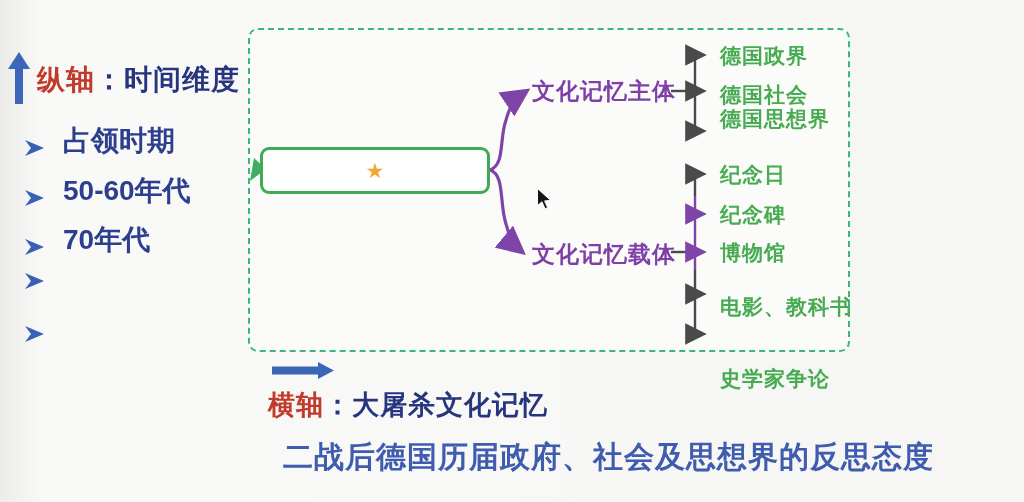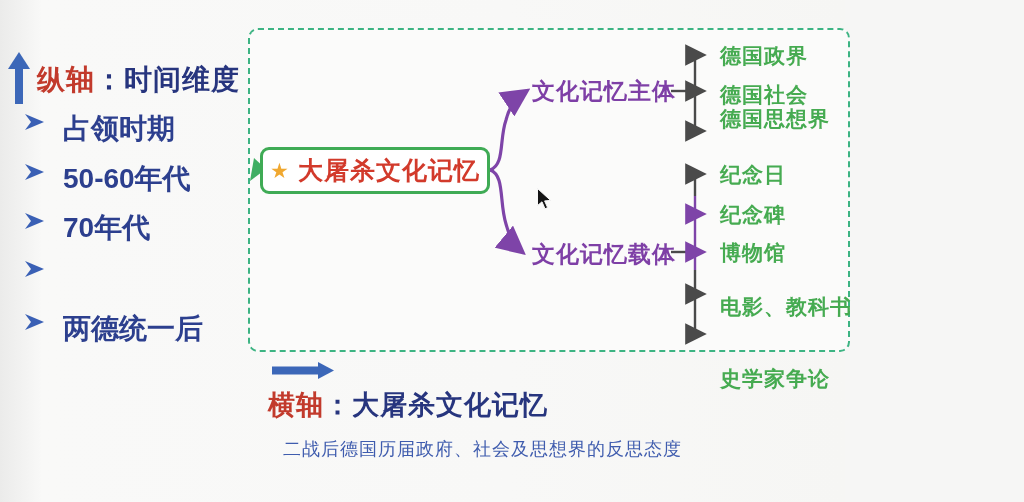--- a/index.html
+++ b/index.html
@@ -10,21 +10,21 @@
   }
   .canvas{
     position:relative;width:845px;height:502px;
     background:linear-gradient(90deg,#ebebea 0%,#f9f9f8 5%,#f8f8f7 60%,#f6f6f4 100%);
   }
   
   .axis-header{position:absolute;left:8px;top:52px;display:flex;align-items:center;gap:7px;}
   .axis-title{font-size:28px;font-weight:700;letter-spacing:1px;white-space:nowrap;}
   .red-txt{color:#c23a2c;}
   .navy-txt{color:#27357e;}
-  .era-row{position:absolute;left:22px;display:flex;align-items:flex-start;gap:17px;}
+  .era-row{position:absolute;left:22px;display:flex;align-items:flex-end;gap:17px;margin-top:12px;}
   .era-row .label{font-size:28px;font-weight:600;color:#2c3f8e;white-space:nowrap;}
   
   .mindmap{
     position:absolute;left:248px;top:28px;width:602px;height:324px;
     border:2px dashed #3db483;border-radius:10px;background:#fbfbfa;
     box-sizing:border-box;
   }
   .mm-svg{position:absolute;left:0;top:0;width:602px;height:324px;}
   .root-node{
     position:absolute;left:10px;top:117px;width:230px;height:47px;
@@ -37,21 +37,21 @@
     position:absolute;left:282px;font-size:23px;font-weight:700;color:#7e3fa6;
     white-space:nowrap;letter-spacing:1px;
   }
   .leaf{
     position:absolute;left:470px;font-size:21px;font-weight:700;color:#46ab51;
     white-space:nowrap;letter-spacing:1px;
   }
   
   .h-arrow{position:absolute;left:272px;top:362px;}
   .bottom-heading{position:absolute;left:268px;top:387px;font-size:27px;font-weight:700;white-space:nowrap;letter-spacing:1px;}
-  .bottom-subtitle{position:absolute;left:283px;top:437px;font-size:18px;font-weight:400;color:#3f5cae;white-space:nowrap;letter-spacing:1px;}
+  .bottom-subtitle{position:absolute;left:283px;top:437px;font-size:30px;font-weight:700;color:#3f5cae;white-space:nowrap;letter-spacing:1px;}
   .cursor{position:absolute;left:536px;top:188px;}
 </style>
 </head>
 <body>
 
 <div class="canvas">
 
   <div class="axis-header">
     <span>
       <svg width="22" height="52" viewBox="0 0 22 52">
@@ -82,21 +82,20 @@
   </div>
   <div class="era-row" style="top:257px;">
     <svg width="24" height="24" viewBox="0 0 24 24">
         <path d="M3 4 L22 12 L3 20 L9 12 Z" fill="#3a60b5"></path>
       </svg>
   </div>
   <div class="era-row" style="top:310px;">
     <svg width="24" height="24" viewBox="0 0 24 24">
         <path d="M3 4 L22 12 L3 20 L9 12 Z" fill="#3a60b5"></path>
       </svg>
-    <span class="label">两德统一后</span>
   </div>
 
   <div class="mindmap">
     <svg class="mm-svg" viewBox="0 0 602 324">
       <defs>
         <marker id="arrDark" markerWidth="9" markerHeight="9" refX="7" refY="4.5" orient="auto">
           <path d="M0,0 L9,4.5 L0,9 z" fill="#4a4a4a"></path>
         </marker>
         <marker id="arrPurple" markerWidth="9" markerHeight="9" refX="7" refY="4.5" orient="auto">
           <path d="M0,0 L9,4.5 L0,9 z" fill="#7e44a8"></path>
@@ -120,21 +119,20 @@
       <path d="M 445 240 V 304" fill="none" stroke="#4a4a4a" stroke-width="2.4"></path>
       <path d="M 445 144 H 452" fill="none" stroke="#4a4a4a" stroke-width="2.4" marker-end="url(#arrDark)"></path>
       <path d="M 445 184 H 452" fill="none" stroke="#7e44a8" stroke-width="2.4" marker-end="url(#arrPurple)"></path>
       <path d="M 445 222 H 452" fill="none" stroke="#7e44a8" stroke-width="2.4" marker-end="url(#arrPurple)"></path>
       <path d="M 445 264 H 452" fill="none" stroke="#4a4a4a" stroke-width="2.4" marker-end="url(#arrDark)"></path>
       <path d="M 445 304 H 452" fill="none" stroke="#4a4a4a" stroke-width="2.4" marker-end="url(#arrDark)"></path>
     </svg>
 
     <div class="root-node">
       <span class="star">★</span>
-      <span class="root-label">大屠杀文化记忆</span>
     </div>
 
     <div class="branch-label" style="top:46px;">文化记忆主体</div>
     <div class="branch-label" style="top:209px;">文化记忆载体</div>
 
     <div class="leaf" style="top:12px;">德国政界</div>
     <div class="leaf" style="top:51px;">德国社会</div>
     <div class="leaf" style="top:75px;">德国思想界</div>
     <div class="leaf" style="top:131px;">纪念日</div>
     <div class="leaf" style="top:171px;">纪念碑</div>

